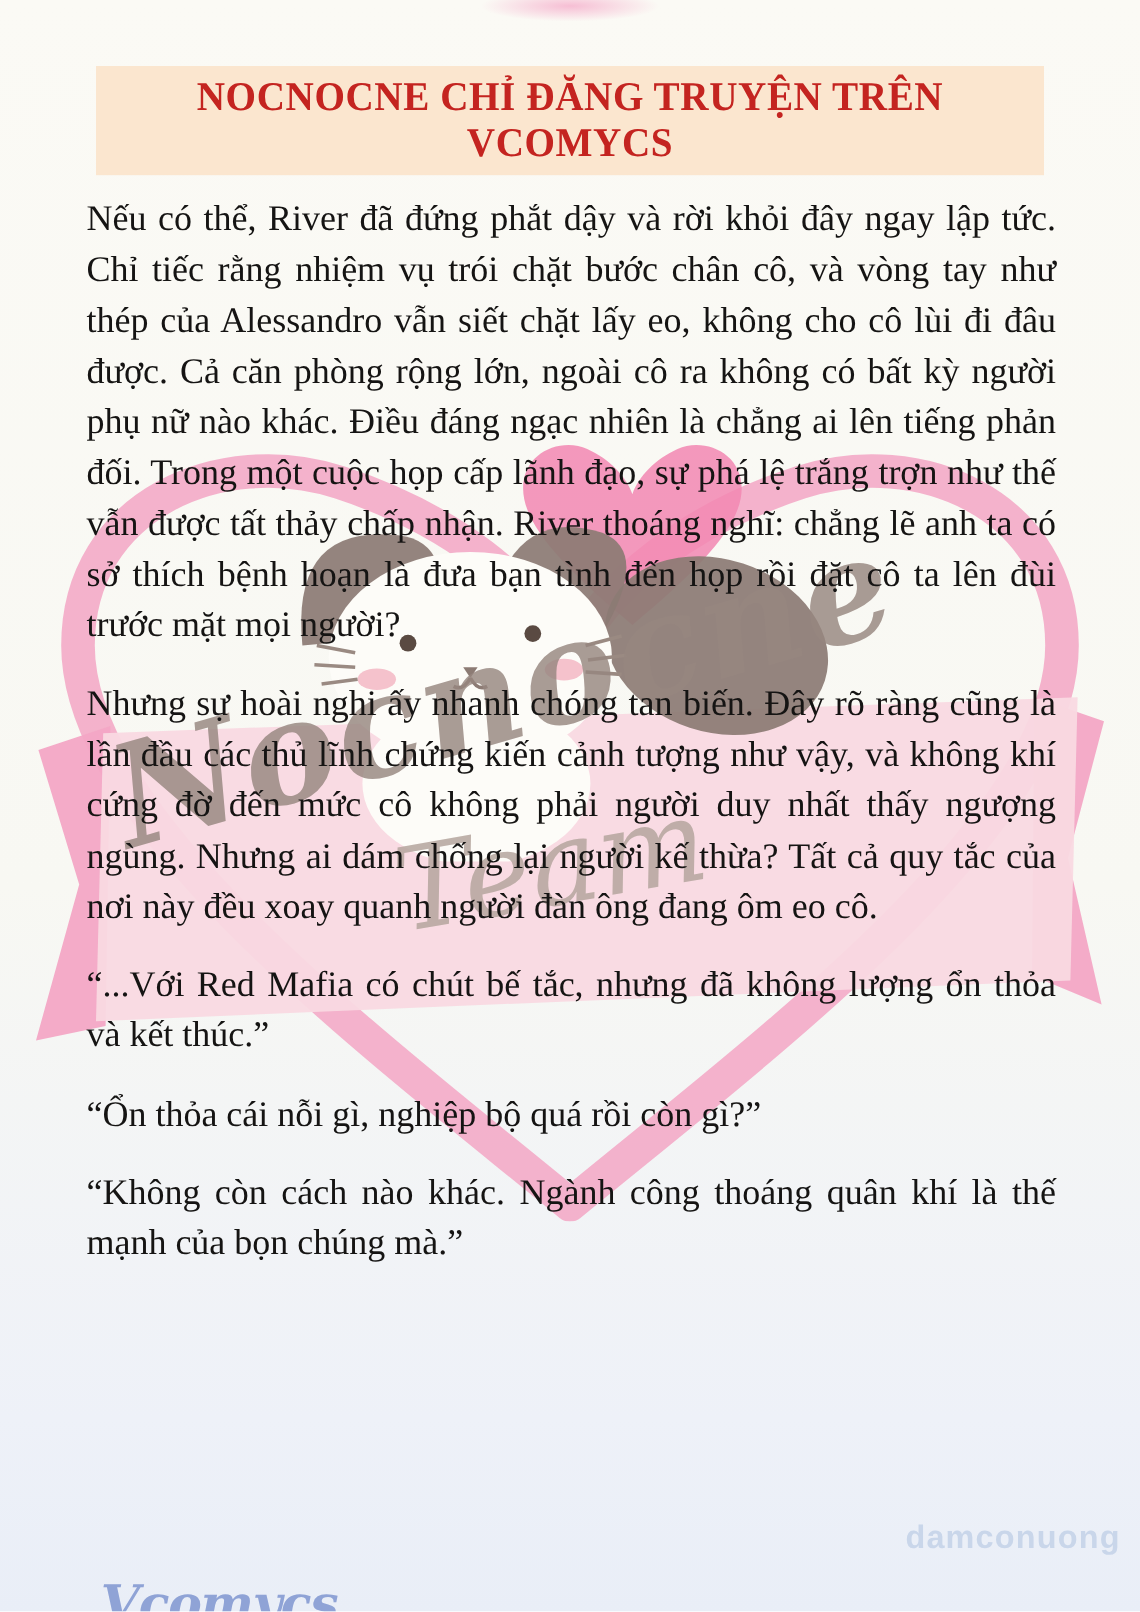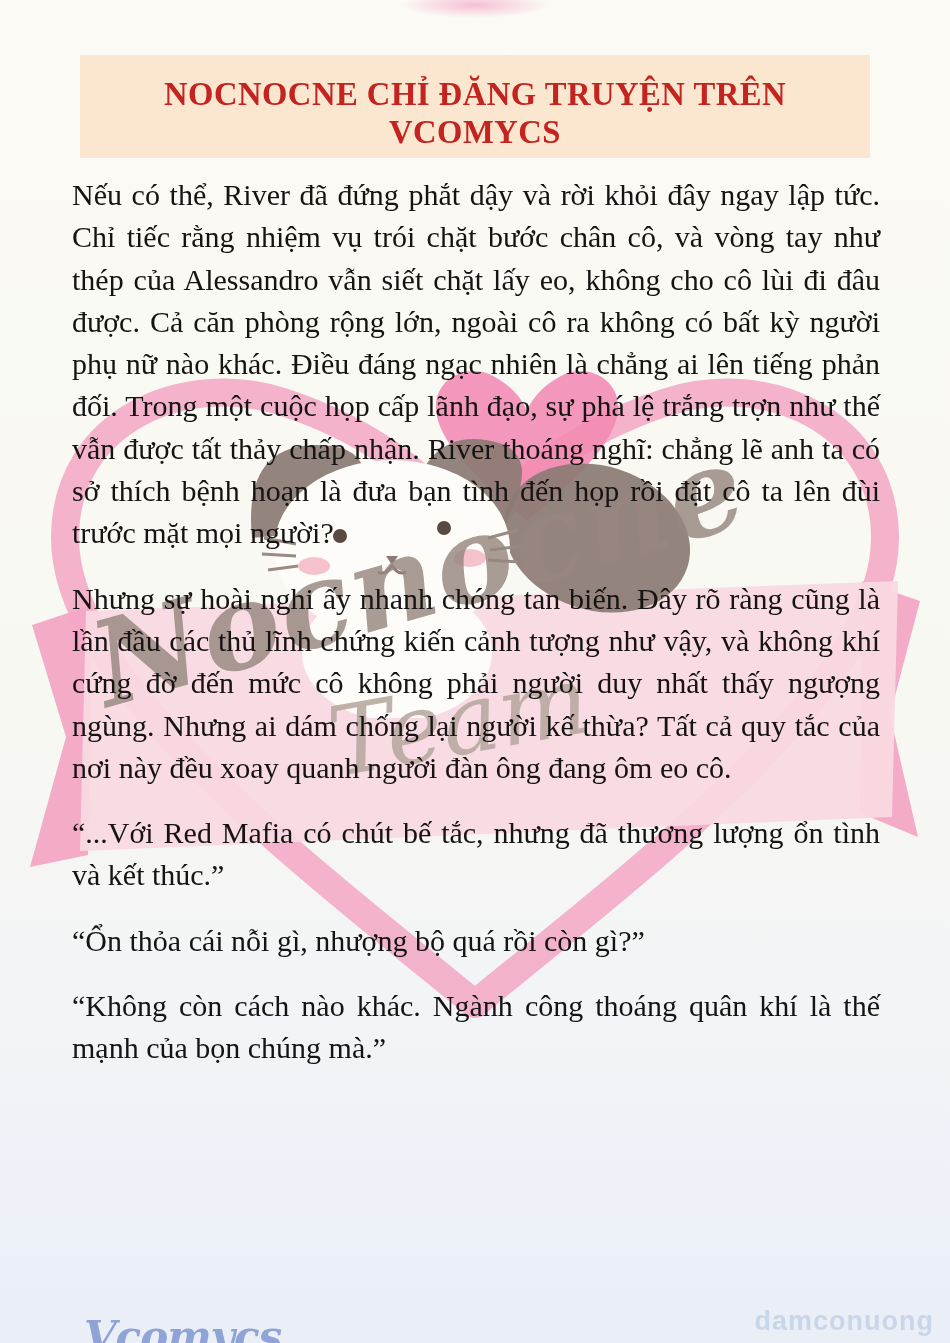--- a/index.html
+++ b/index.html
@@ -40,21 +40,21 @@
     transform-origin: left center;
     white-space: nowrap;
   }
   
   .content { position: relative; z-index: 5; }
   .header-banner {
     margin: 55px auto 0 auto;
     width: 790px;
     background: #fbe6cf;
     text-align: center;
-    padding: 20px 8px 7px 8px;
+    padding: 8px 8px 7px 8px;
   }
   .header-banner span {
     color: #c42420;
     font-weight: bold;
     font-size: 34px;
     letter-spacing: 0.5px;
     display: inline-block;
     transform: scaleX(0.96);
   }
   .body-text { padding: 16px 70px 0 72px; }
@@ -78,21 +78,21 @@
   .footer-logo-left::after {
     content: "";
     display: block;
     width: 120px; height: 10px;
     margin-left: 18px; margin-top: -6px;
     border-bottom: 3px solid #aebcdf;
     border-radius: 0 0 60% 40%;
   }
   .footer-logo-right {
     position: absolute; z-index: 6;
-    right: 16px; top: 1306px;
+    right: 16px; top: 1266px;
     font-family: "Liberation Sans", sans-serif;
     font-size: 27px; font-weight: bold;
     color: #c9d6ea;
     letter-spacing: 1px;
   }
 </style>
 </head>
 <body>
 
 <div class="page">
@@ -140,22 +140,22 @@
   <div class="wm wm-nocnocne">Nocnocne</div>
   <div class="wm wm-team">Team</div>
 
   <div class="content">
     <div class="header-banner">
       <span>NOCNOCNE CHỈ ĐĂNG TRUYỆN TRÊN VCOMYCS</span>
     </div>
     <div class="body-text">
       <p>Nếu có thể, River đã đứng phắt dậy và rời khỏi đây ngay lập tức. Chỉ tiếc rằng nhiệm vụ trói chặt bước chân cô, và vòng tay như thép của Alessandro vẫn siết chặt lấy eo, không cho cô lùi đi đâu được. Cả căn phòng rộng lớn, ngoài cô ra không có bất kỳ người phụ nữ nào khác. Điều đáng ngạc nhiên là chẳng ai lên tiếng phản đối. Trong một cuộc họp cấp lãnh đạo, sự phá lệ trắng trợn như thế vẫn được tất thảy chấp nhận. River thoáng nghĩ: chẳng lẽ anh ta có sở thích bệnh hoạn là đưa bạn tình đến họp rồi đặt cô ta lên đùi trước mặt mọi người?</p>
       <p>Nhưng sự hoài nghi ấy nhanh chóng tan biến. Đây rõ ràng cũng là lần đầu các thủ lĩnh chứng kiến cảnh tượng như vậy, và không khí cứng đờ đến mức cô không phải người duy nhất thấy ngượng ngùng. Nhưng ai dám chống lại người kế thừa? Tất cả quy tắc của nơi này đều xoay quanh người đàn ông đang ôm eo cô.</p>
-      <p>“...Với Red Mafia có chút bế tắc, nhưng đã thương lượng ổn tình và kết thúc.”</p>
-      <p>“Ổn thỏa cái nỗi gì, nhượng bộ quá rồi còn gì?”</p>
+      <p>“...Với Red Mafia có chút bế tắc, nhưng đã không lượng ổn thỏa và kết thúc.”</p>
+      <p>“Ổn thỏa cái nỗi gì, nghiệp bộ quá rồi còn gì?”</p>
       <p>“Không còn cách nào khác. Ngành công thoáng quân khí là thế mạnh của bọn chúng mà.”</p>
     </div>
   </div>
 
   <div class="footer-logo-left">Vcomycs</div>
   <div class="footer-logo-right">damconuong</div>
 
 </div>
 
 </body></html>

